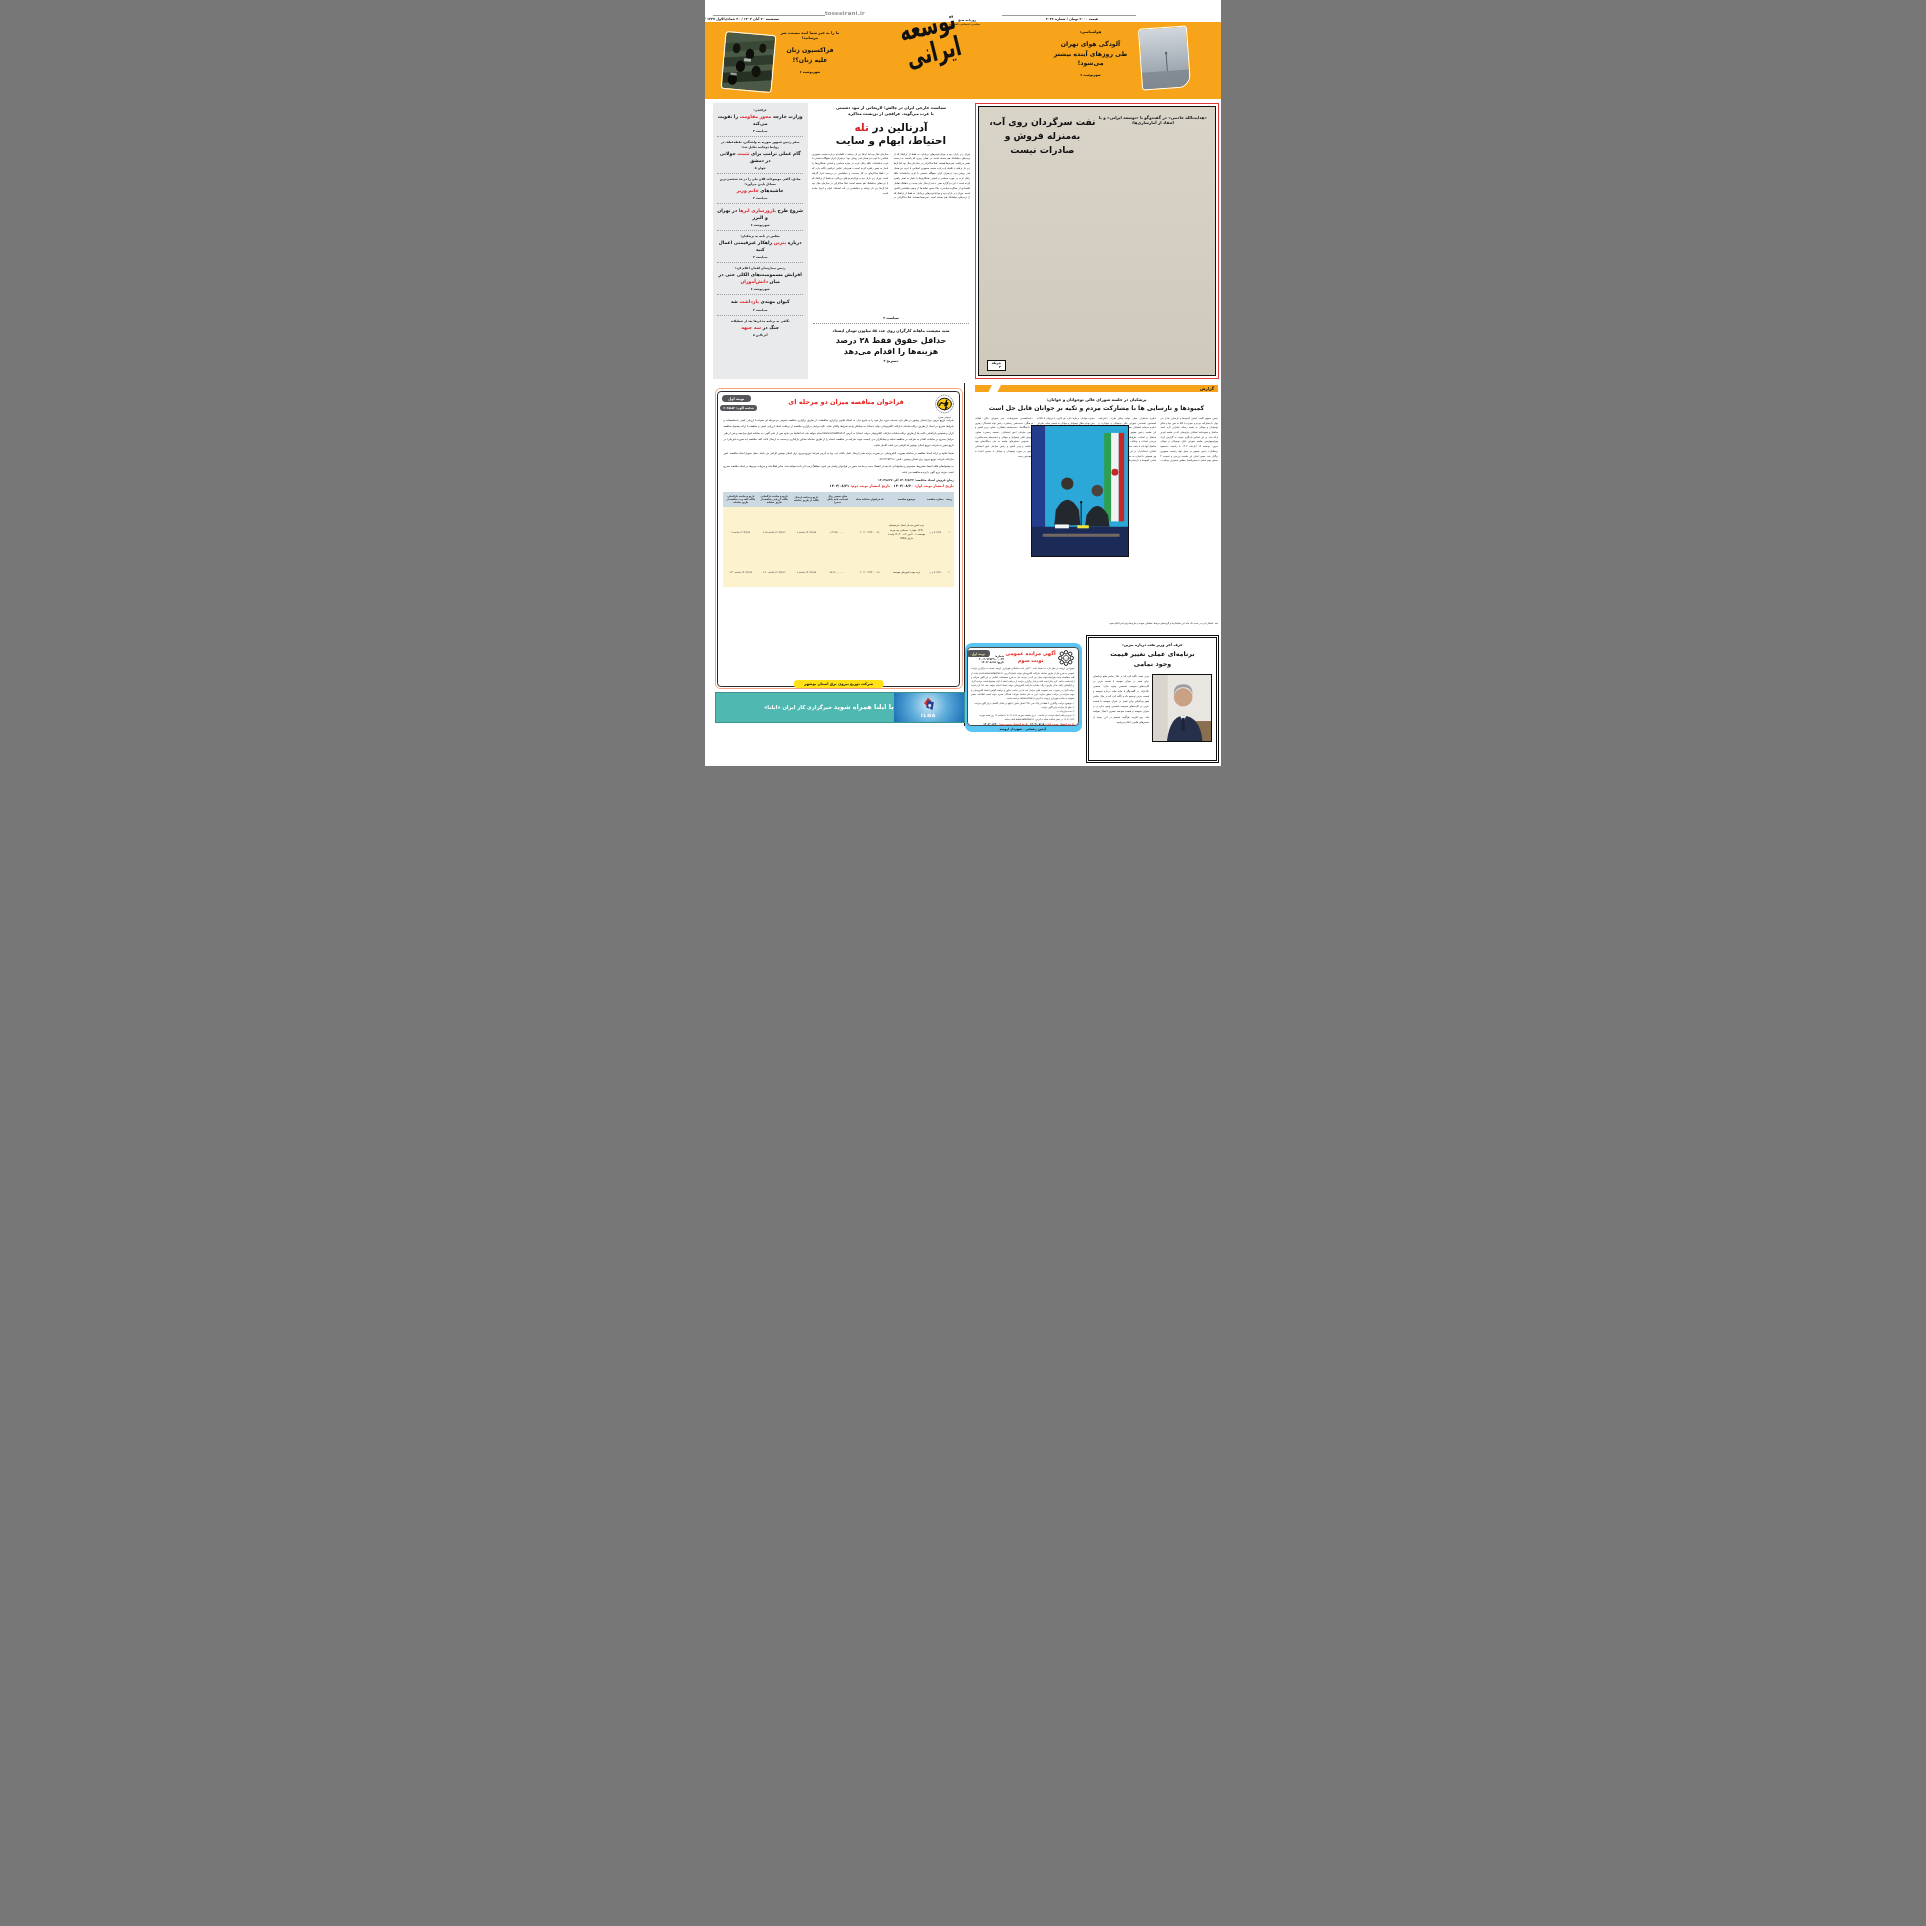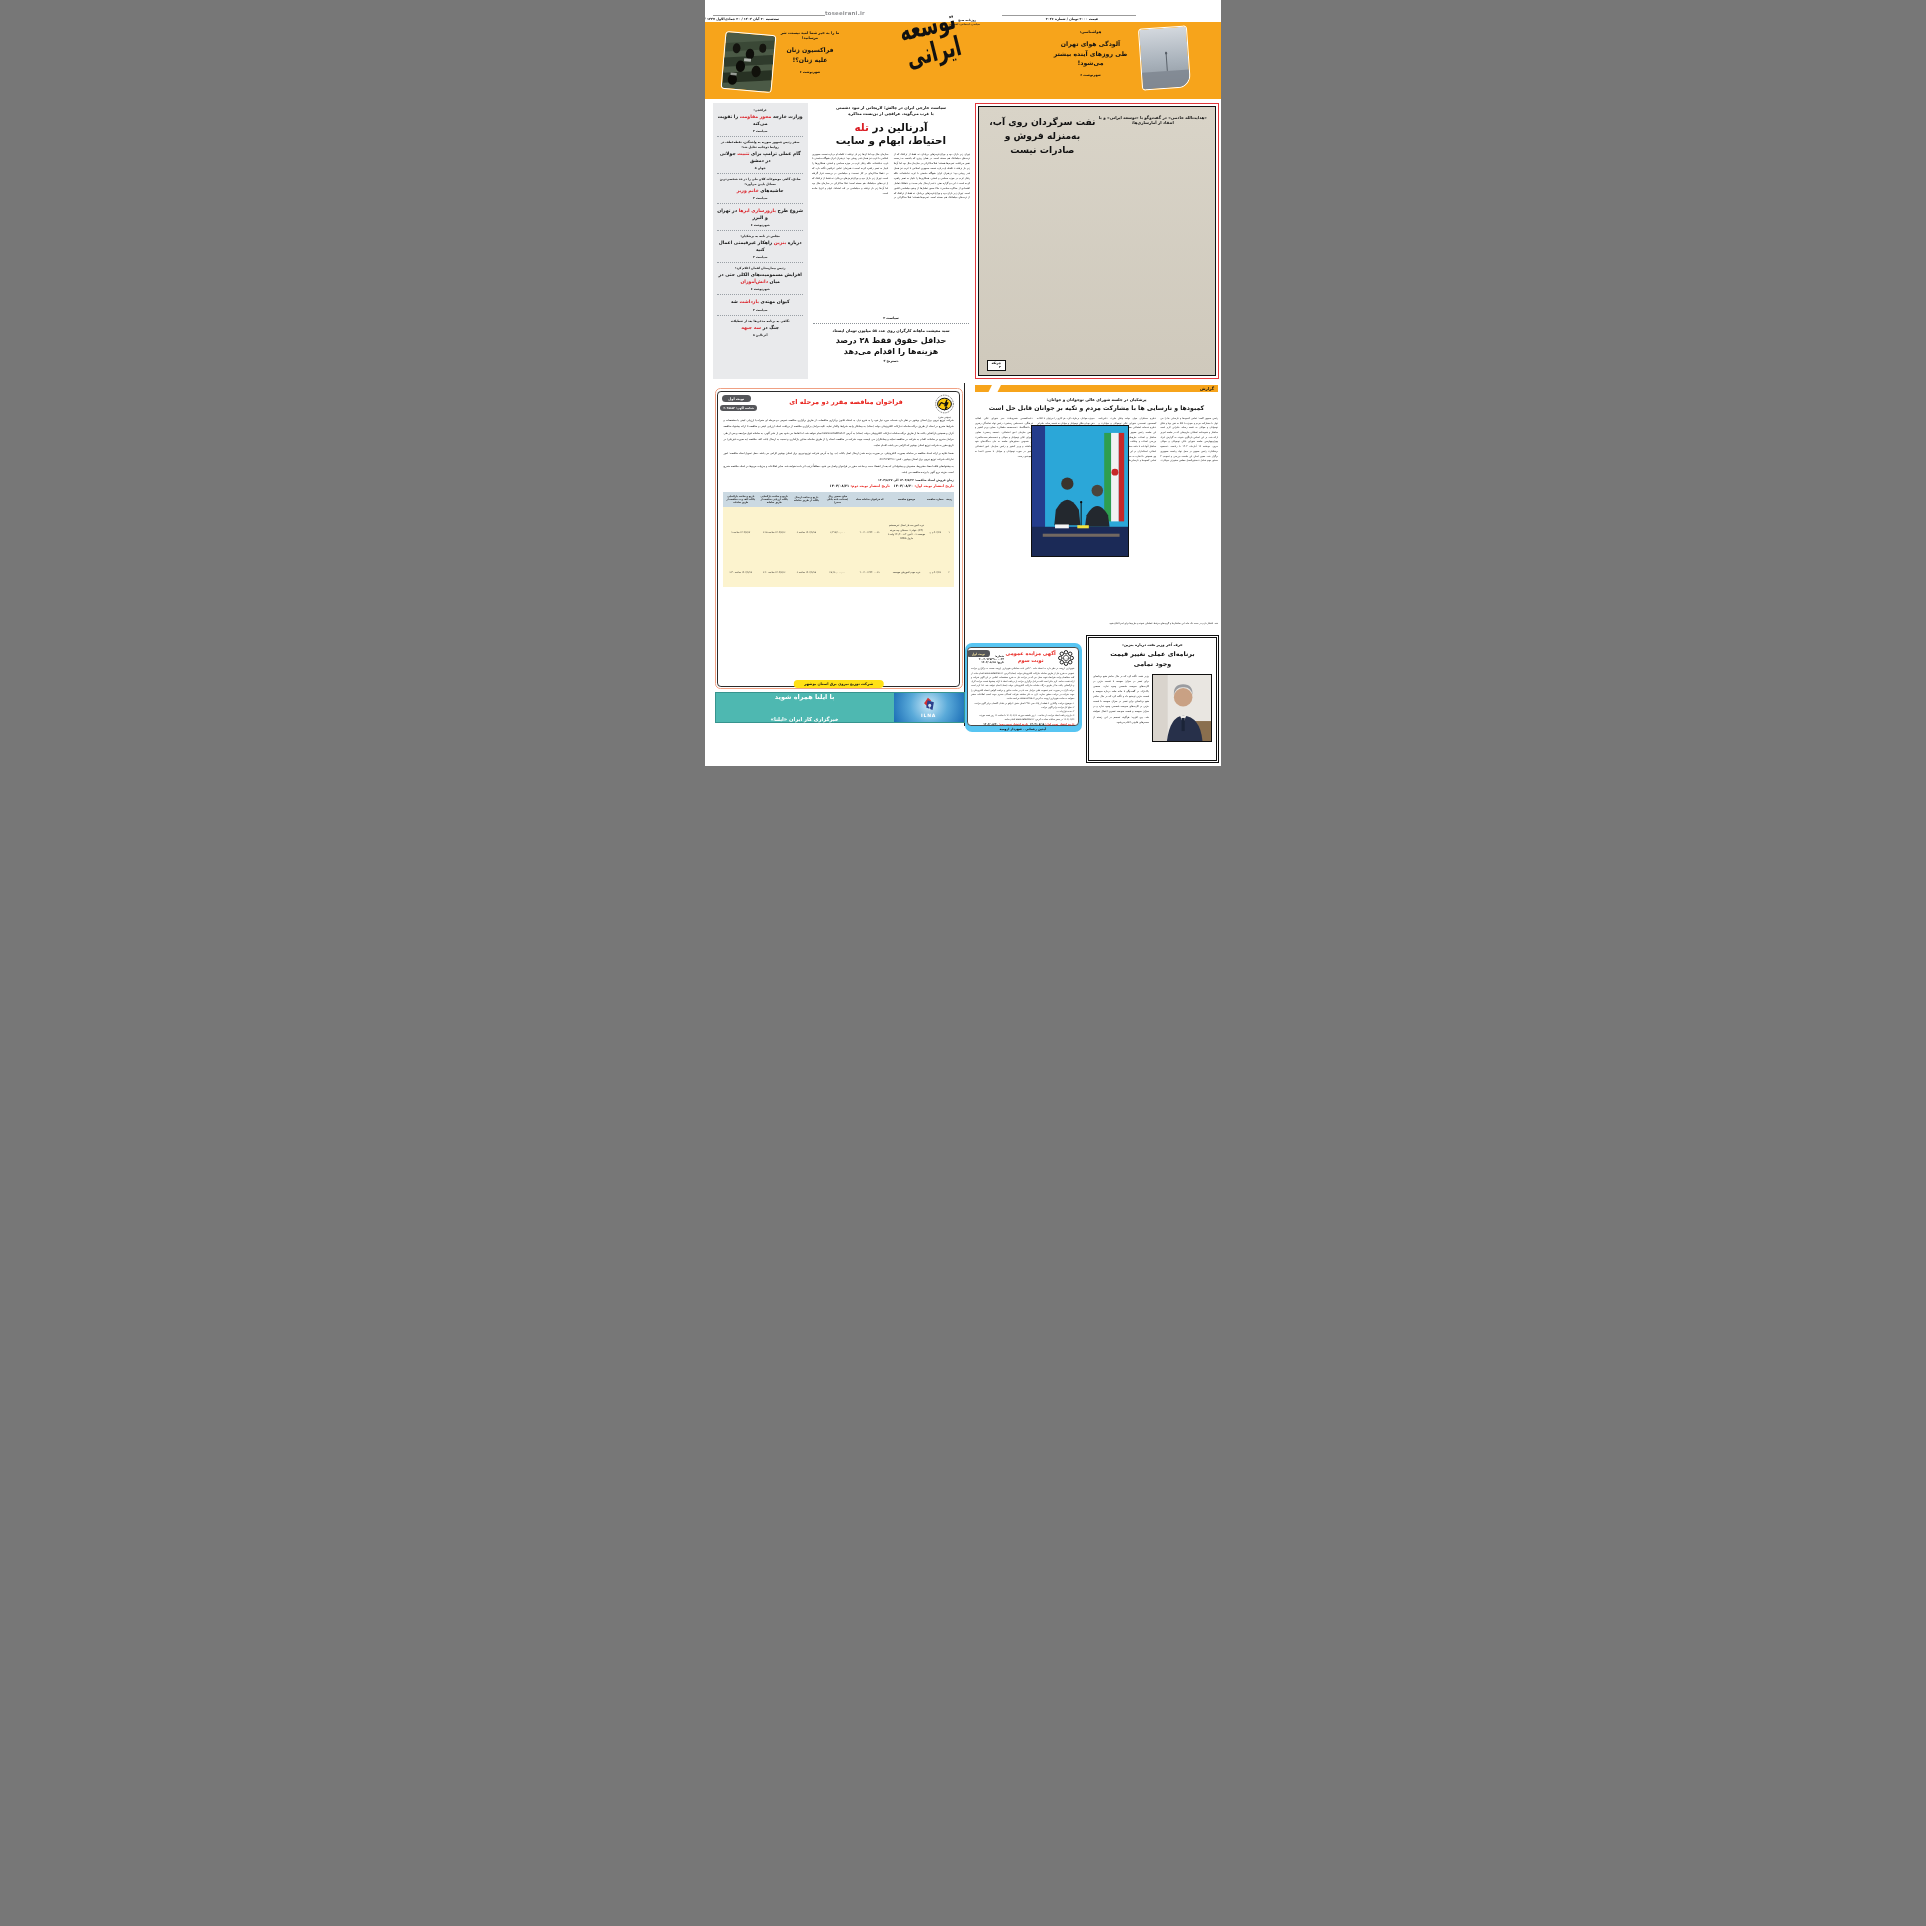--- a/index.html
+++ b/index.html
@@ -116,21 +116,21 @@
             box-sizing:border-box;padding:1.2px;background:#fff;}
   #m-in{border:0.6px solid #0e0e0e;height:100%;box-sizing:border-box;padding:3.1px 3.9px;}
   .m-kick{text-align:center;font-size:3.7px;font-weight:bold;margin-top:1.5px;}
   .m-head{text-align:center;font-size:6.4px;font-weight:bold;line-height:1.55;margin-top:3.1px;}
   .m-row{display:flex;margin-top:3.9px;gap:3.1px;}
   .m-photo{flex:0 0 58px;height:66px;border:0.8px solid #101010;}
   .m-body{flex:1;font-size:2.5px;line-height:2.05;text-align:justify;overflow:hidden;height:66px;}
   
   #ilna{position:absolute;left:9.6px;top:692px;width:248px;height:28.5px;border:0.4px solid #37948e;}
   .i-main{position:absolute;left:0;top:0;width:178px;height:100%;background:#4EB8B1;color:#fff;
-          display:flex;flex-direction:column;align-items:center;justify-content:space-between;gap:1.9px;}
+          display:flex;align-items:center;justify-content:flex-start;gap:1.9px;}
   .i-l1{font-size:6.5px;font-weight:bold;}
   .i-l2{font-size:5.2px;font-weight:bold;}
   .i-logo{position:absolute;right:0;top:0;width:70px;height:100%;
           background:radial-gradient(circle at 50% 42%, #c9e8f7 0%, #5aaad9 48%, #1a6db6 100%);
           display:flex;flex-direction:column;align-items:center;justify-content:center;}
   .i-word{font-size:4.6px;font-weight:bold;color:#fff;letter-spacing:0.8px;margin-top:0.8px;}
   svg{display:block;}
 </style>
 </head>
 <body>
@@ -354,21 +354,21 @@
       <div class="t-id">شناسه آگهی: ۲۰۴۵۸۵۴</div>
       <div class="t-logo">
         <svg width="21" height="22.3" viewBox="0 0 54 58">
           <circle cx="27" cy="26" r="23" fill="none" stroke="#111" stroke-width="1.6" stroke-dasharray="2.5,2.2"></circle>
           <ellipse cx="27" cy="26" rx="18" ry="15" fill="#F9C80E" stroke="#111" stroke-width="2.6"></ellipse>
           <path d="M14,30 C20,10 26,40 33,16" fill="none" stroke="#111" stroke-width="3.4" stroke-linecap="round"></path>
           <polygon points="30,20 38,22 32,34 36,34 26,44 30,32 26,32" fill="#111"></polygon>
         </svg>
         <div class="t-logo-cap">(سهامی خاص)</div>
       </div>
-      <div class="t-title">فراخوان مناقصه مقرر دو مرحله ای</div>
+      <div class="t-title">فراخوان مناقصه میزان دو مرحله ای</div>
       <div class="t-body">
         <p>شرکت توزیع نیروی برق استان بوشهر در نظر دارد خدمات مورد نیاز خود را به شرح ذیل، به استناد قانون برگزاری مناقصات، از طریق برگزاری مناقصه عمومی دو مرحله ای همراه با ارزیابی کیفی با مشخصات و شرایط مندرج در اسناد از طریق درگاه سامانه تدارکات الکترونیکی دولت (ستاد) به پیمانکار واجد شرایط واگذار نماید. کلیه مراحل برگزاری مناقصه از دریافت اسناد ارزیابی کیفی و مناقصه تا ارائه پیشنهاد مناقصه گران و همچنین بازگشایی پاکت ها از طریق درگاه سامانه تدارکات الکترونیکی دولت (ستاد) به آدرس www.setadiran.ir انجام خواهد شد. لذا تقاضا می شود پس از نشر آگهی، به سامانه فوق مراجعه و پس از طی مراحل مندرج در سامانه، اقدام به شرکت در مناقصه نمایند و پیمانکاران می بایست جهت شرکت در مناقصه، اسناد را از طریق سامانه مذکور بارگذاری و نسبت به ارسال پاکت الف مناقصه (به صورت فیزیکی) در تاریخ مقرر به شرکت توزیع استان بوشهر که الزامی می باشد، اقدام نمایند.</p>
         <p>ضمنا علاوه بر ارائه اسناد مناقصه در سامانه بصورت الکترونیکی، در صورت برنده شدن ارسال اصل پاکات (ب، ج) به آدرس شرکت توزیع نیروی برق استان بوشهر الزامی می باشد. محل تحویل اسناد مناقصه: امور تدارکات شرکت توزیع نیروی برق استان بوشهر - تلفن: ۳۱۲۸۲۲۱۶-۰۷۷</p>
         <p>به پیشنهادهای فاقد امضا، مشروط، مخدوش و پیشنهاداتی که بعد از انقضاء مدت و ساعت مقرر در فراخوان واصل می شود، مطلقاً ترتیب اثر داده نخواهد شد. سایر اطلاعات و جزییات مربوط در اسناد مناقصه مندرج است. هزینه درج آگهی با برنده مناقصه می باشد.</p>
       </div>
       <div class="t-sale">زمان فروش اسناد مناقصه: ۱۴۰۴/۸/۲۲ الی ۱۴۰۴/۸/۲۷</div>
       <div class="t-pub">
         <span class="red">تاریخ انتشار نوبت اول:</span>
         <span>۱۴۰۴/۰۸/۲۰</span>&nbsp;&nbsp;
         <span class="red">تاریخ انتشار نوبت دوم:</span>

